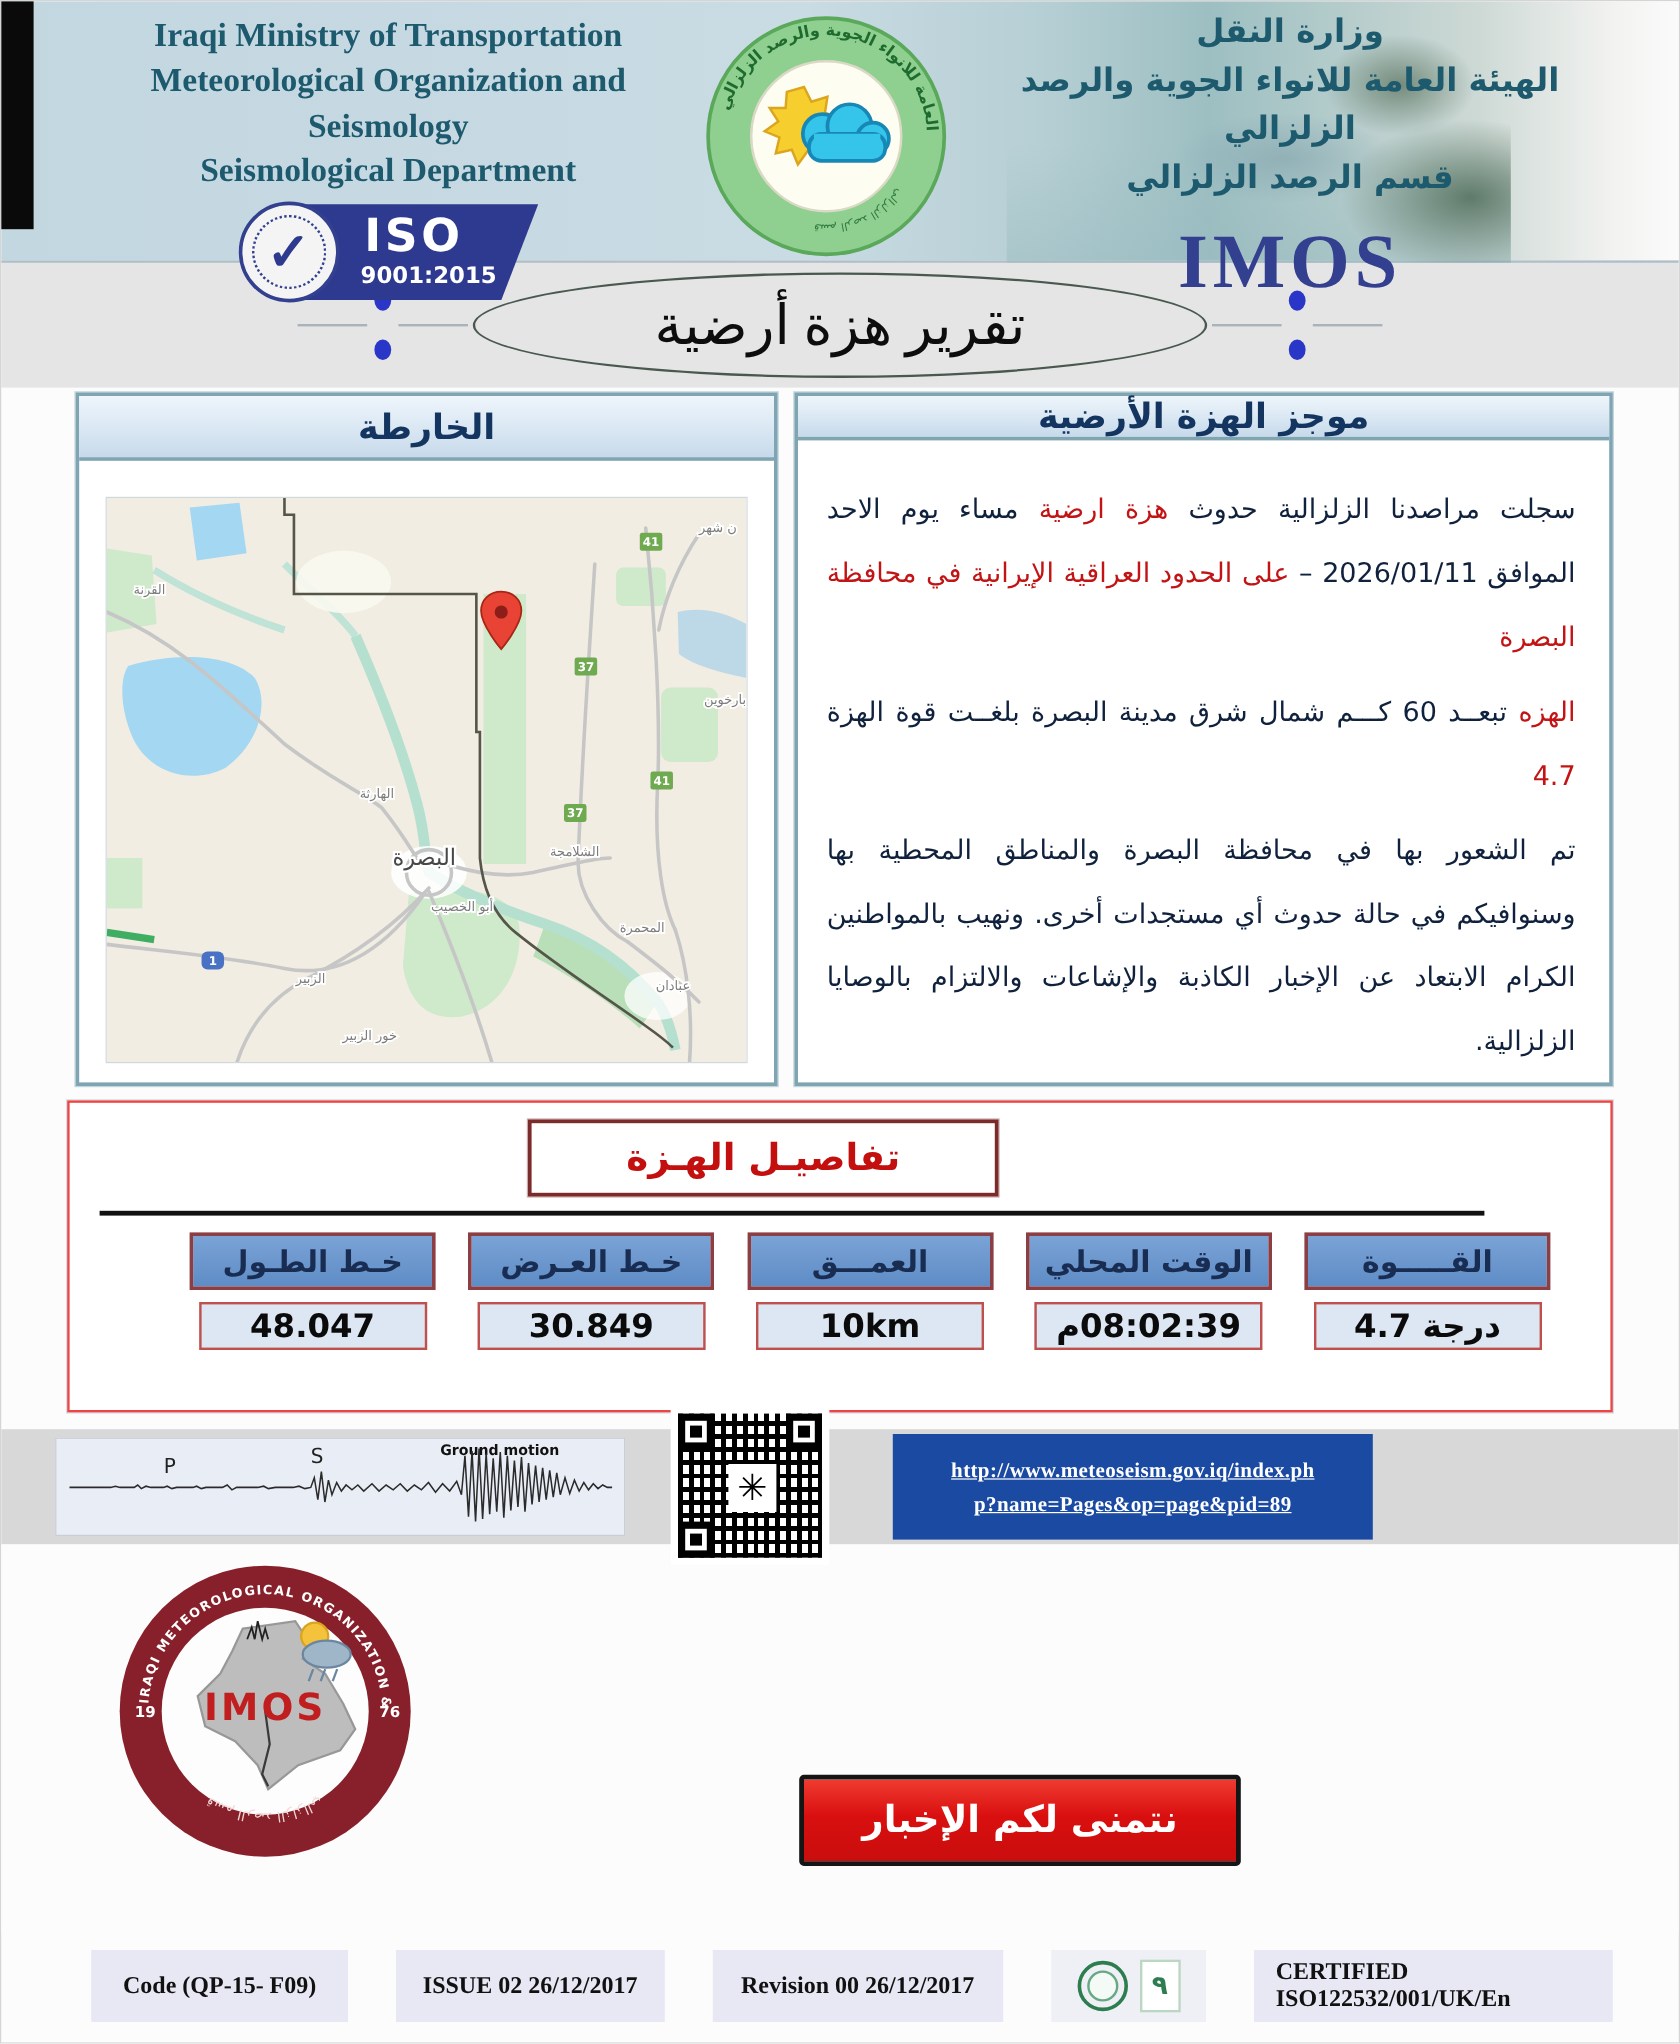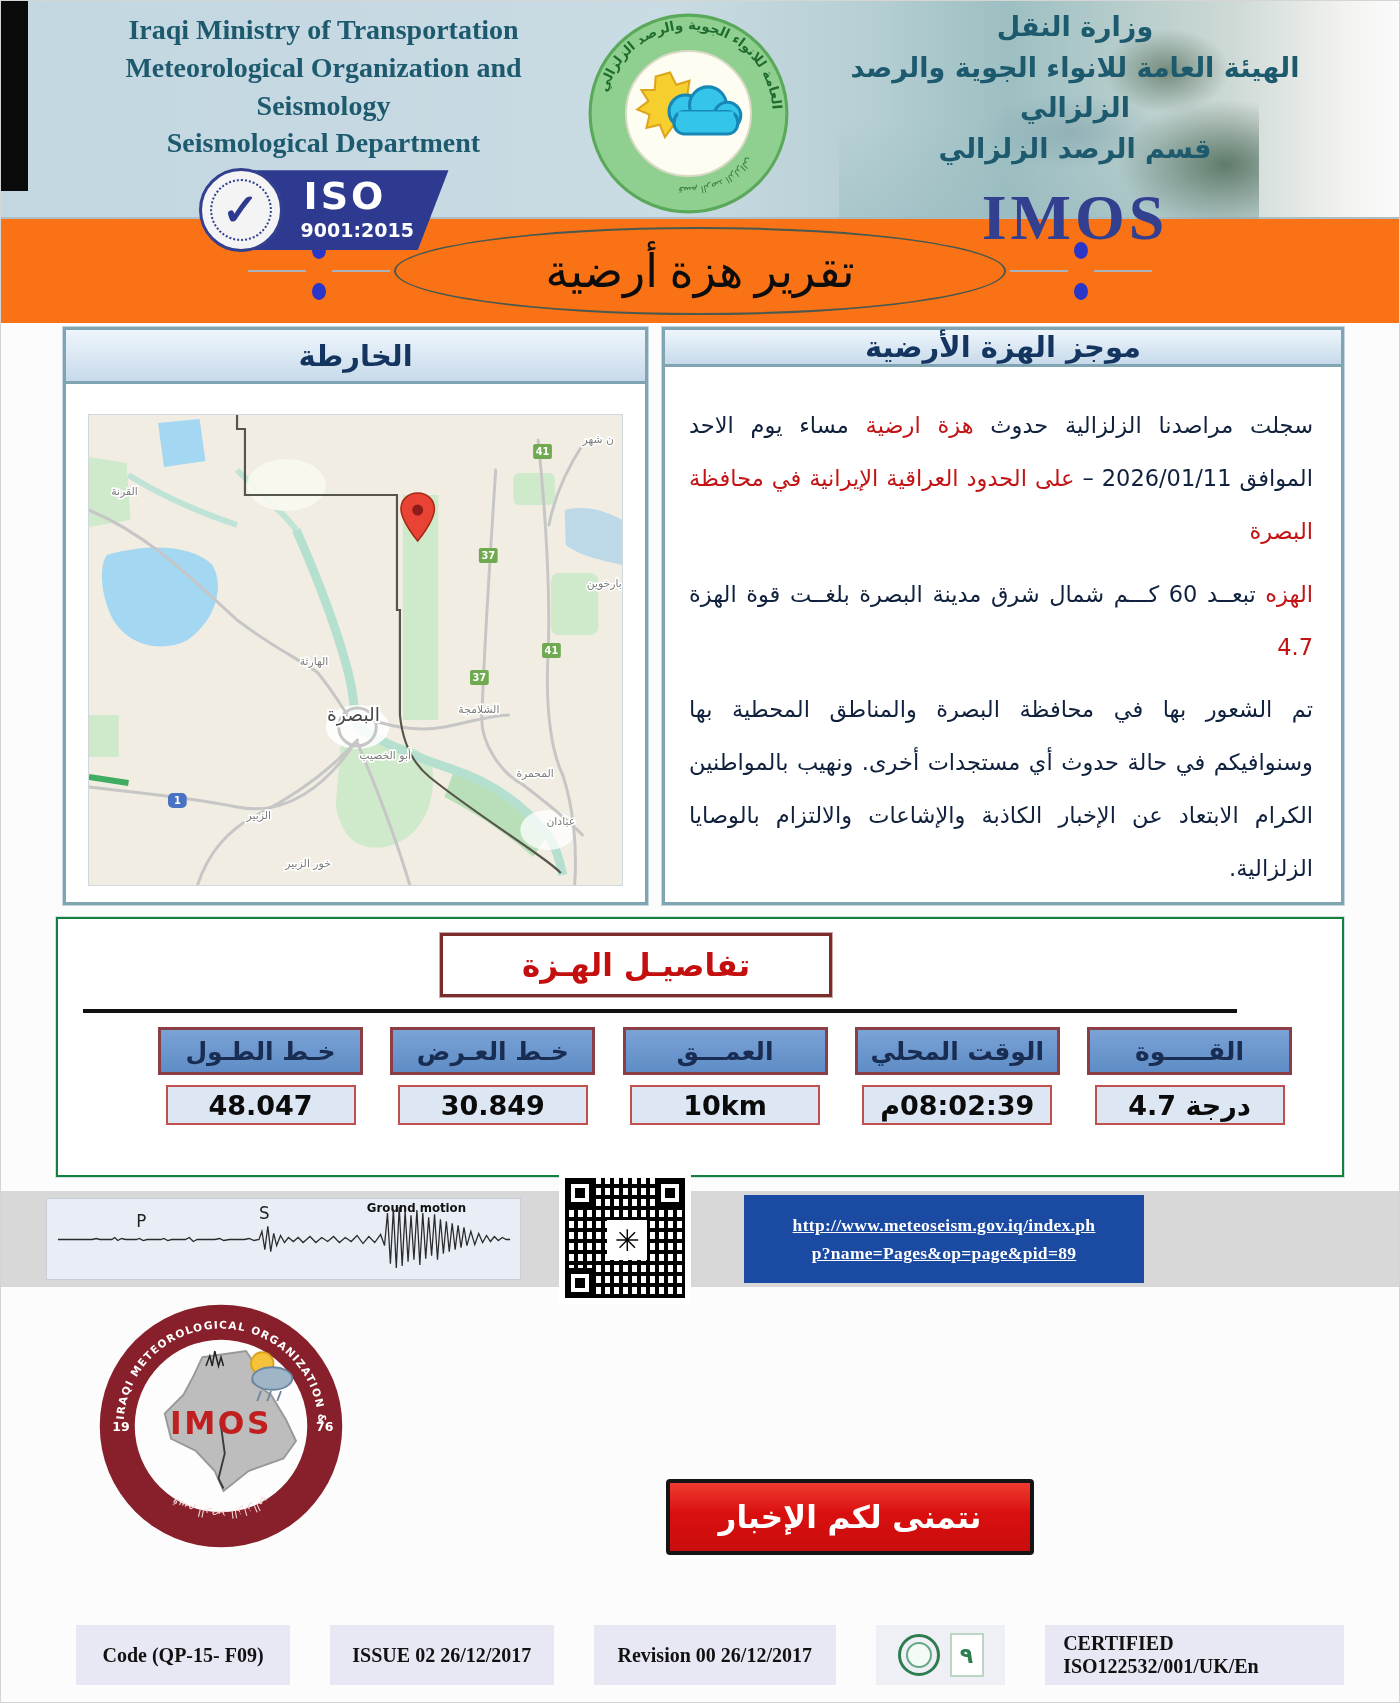--- a/index.html
+++ b/index.html
@@ -28,21 +28,21 @@
   .iso-seal { position:absolute; left:0; top:-2px; width:84px; height:84px; border-radius:50%;
               background:#f4f4f4; border:3px solid #32408f; display:flex; align-items:center; justify-content:center; }
   .iso-seal-inner { width:62px; height:62px; border-radius:50%; border:2px dotted #32408f;
               display:flex; align-items:center; justify-content:center; color:#2d3a8f; font-size:44px; font-weight:bold; }
   .hdr-logo { position:relative; z-index:2; width:205px; margin-top:10px; }
   .hdr-right { flex:1; position:relative; z-index:2; text-align:center; padding:6px 40px 0 0; }
   .hdr-ar { color:#1d5a6e; font-family:"DejaVu Sans",sans-serif; font-weight:bold; font-size:27px; line-height:1.5; direction:rtl; }
   .imos-word { margin-top:12px; color:#333f8f; font-weight:bold; font-size:64px; letter-spacing:4px; }
 
   
-  .title-band { height:104px; display:flex; align-items:center; justify-content:center; background:#f97316; }
+  .title-band { height:104px; display:flex; align-items:center; justify-content:center; background:#e5e5e5; }
   .deco-line { width:58px; height:2px; background:#a9b4b9; }
   .deco-dots { display:flex; flex-direction:column; gap:24px; margin:0 6px; }
   .deco-dots i { width:14px; height:17px; border-radius:50%; background:#2a36c8; }
   .title-oval { width:612px; height:88px; margin:0 4px; border:2px solid #49594f; border-radius:50%;
                 display:flex; align-items:center; justify-content:center; }
   .title-text { font-size:46px; color:#0d0d0d; direction:rtl; }
 
   
   .panels { display:flex; gap:14px; padding:4px 55px 0 62px; height:582px; }
   .panel { border:3px solid #7fa4b2; box-shadow:0 0 0 1px #c3d6dd; background:#fff; display:flex; flex-direction:column;gap:14px; }
@@ -52,21 +52,21 @@
   .map-panel { width:585px; }
   .map-body { flex:1; padding:16px 22px; }
   .map-frame { width:100%; height:100%; border:1px solid #cfd8dc; }
   .summary-panel { flex:1; }
   .sum-body { flex:1; padding:18px 28px 10px 24px; direction:rtl; }
   .sum-body p { font-family:"DejaVu Sans",sans-serif; font-weight:normal; font-size:22.5px; color:#10213d;
                 line-height:2.35; text-align:justify; margin-bottom:10px; }
   .red { color:#c21414; }
 
   
-  .details { margin:12px 55px 0 55px; height:260px; border:2px solid #15803d; box-shadow:0 0 0 1px #cfe0e8; background:#fff; padding:14px 10px; }
+  .details { margin:12px 55px 0 55px; height:260px; border:2px solid #ef4444; box-shadow:0 0 0 1px #cfe0e8; background:#fff; padding:14px 10px; }
   .details-title { width:392px; margin-left:372px; height:64px; border:3px solid #7c2b2b; box-shadow:0 0 0 1px #caa;
                    display:flex; align-items:center; justify-content:center;
                    font-family:"DejaVu Sans",sans-serif; font-weight:bold; font-size:31px; color:#c40f0f; direction:rtl; }
   .details-rule { height:4px; background:#111; margin:12px 95px 0 15px; }
   .details-table { display:flex; direction:rtl; justify-content:space-between; padding:14px 40px 0 90px; gap:14px; }
   .dcol { width:205px; text-align:center; }
   .dhead { height:48px; background:linear-gradient(180deg,#7aa3d6,#5f8cc6); border:3px solid #8b3e44;
            display:flex; align-items:center; justify-content:center;
            font-family:"DejaVu Sans",sans-serif; font-weight:bold; font-size:25px; color:#192d52; }
   .dval  { height:40px; margin:10px auto 0 auto; width:190px; background:#dde7f3; border:2px solid #c0504d;

